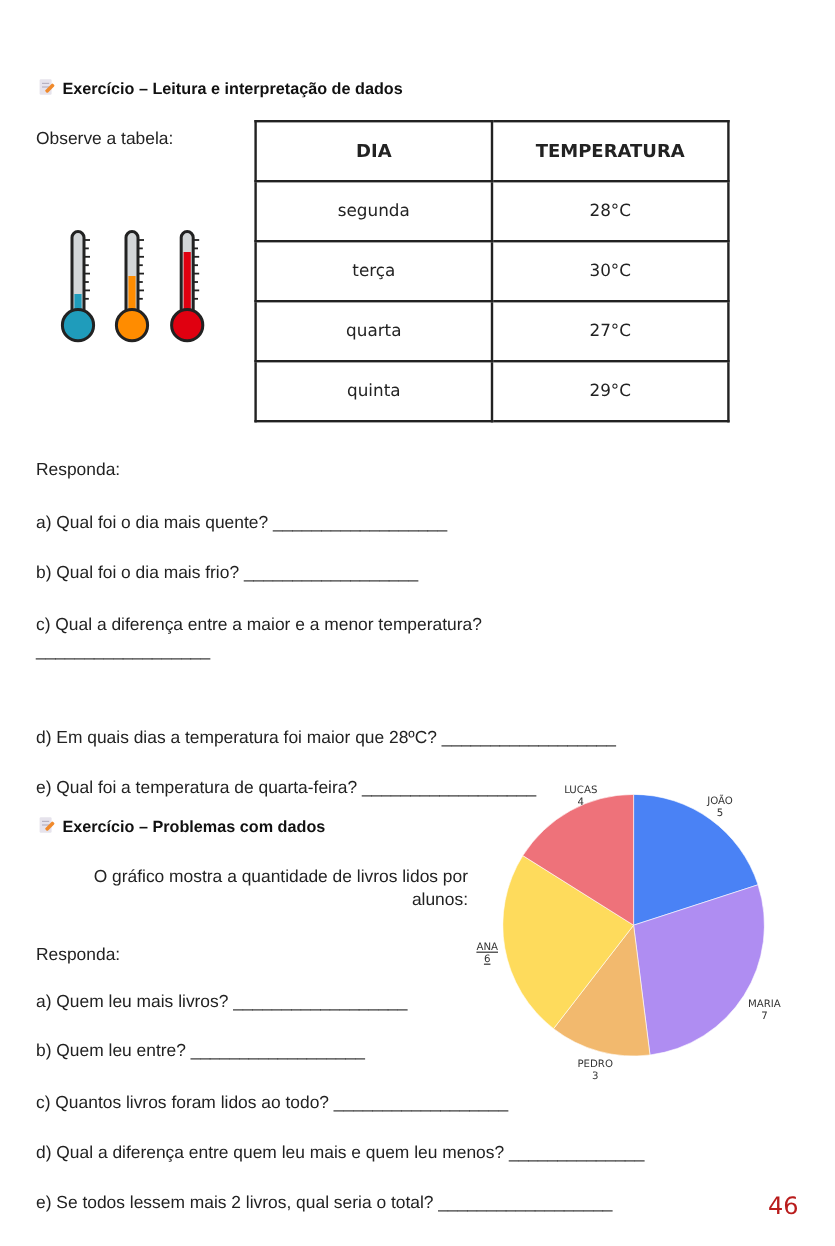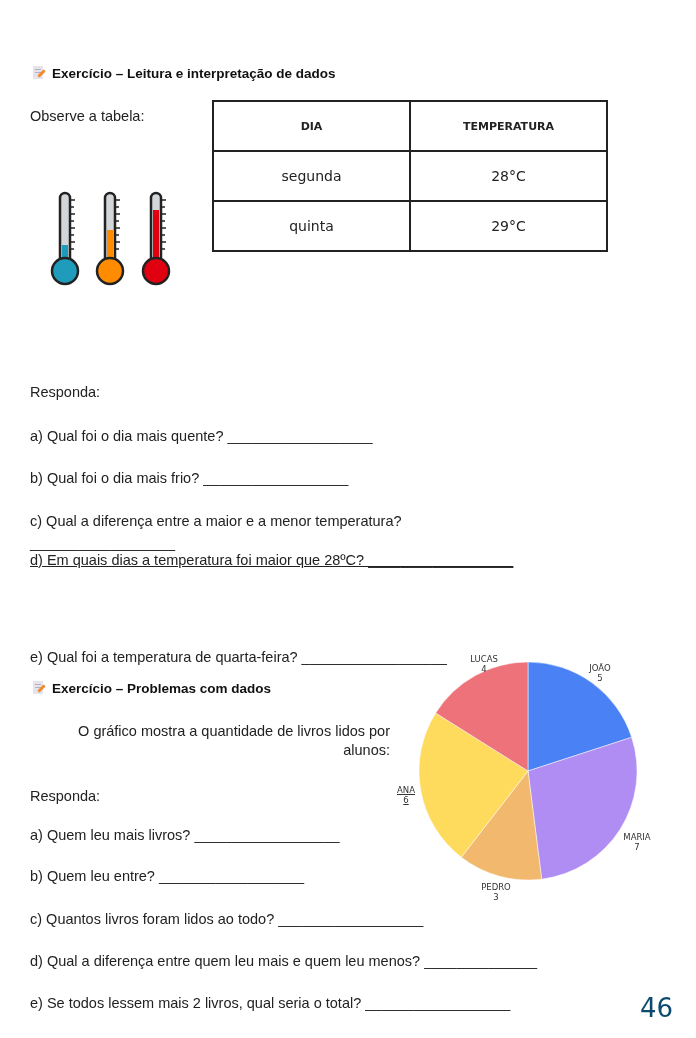--- a/index.html
+++ b/index.html
@@ -7,22 +7,22 @@
   body { position: relative; font-family: "Liberation Sans", sans-serif; color: #1a1a1a; }
   .abs { position: absolute; }
   .heading { font-weight: bold; font-size: 13.5px; color: #111; display: flex; align-items: center; gap: 6px; }
   .memo-icon { width: 14px; height: 15px; position: relative; display: inline-block; }
   .memo-icon .paper { position: absolute; left: 1px; top: 0; width: 10px; height: 13px; background: #e6e3ec; border-radius: 1px; }
   .memo-icon .line { position: absolute; left: 3px; width: 6px; height: 1px; background: #b7b2c2; }
   .memo-icon .pen { position: absolute; left: 5px; top: 6px; width: 9px; height: 3px; background: #f08a2c; transform: rotate(-45deg); border-radius: 1px; }
   .text { font-size: 14.5px; color: #222; text-align: right; }
   table.temps { border-collapse: collapse; position: absolute; left: 212px; top: 100px; width: 396px; }
   table.temps td, table.temps th { border: 2px solid #222; height: 50px; text-align: center; font-size: 14px; font-family: "DejaVu Sans", sans-serif; font-weight: normal; color: #222; width: 50%; }
-  table.temps th { font-weight: bold; font-size: 11px; }
-  .page-num { font-size: 26px; font-family: "DejaVu Sans", sans-serif; color: #0c4a6e; }
+  table.temps th { font-weight: bold; font-size: 15px; }
+  .page-num { font-size: 20px; font-family: "DejaVu Sans", sans-serif; color: #b91c1c; }
   .pie-label { font-size: 8.5px; font-family: "DejaVu Sans", sans-serif; color: #333; text-align: center; line-height: 10px; position: absolute; }
 </style>
 </head>
 <body>
 
 <div class="abs heading" style="left:32px; top:66px;">
   <span class="memo-icon">
     <span class="paper"></span>
     <span class="line" style="top:3px"></span>
     <span class="line" style="top:6px"></span>
@@ -85,33 +85,41 @@
   <tbody>
       <tr>
     <th>DIA</th>
     <th>TEMPERATURA</th>
   </tr>
   <tr>
     <td>segunda</td>
     <td>28°C</td>
   </tr>
   <tr>
+    <td>terça</td>
+    <td>30°C</td>
+  </tr>
+  <tr>
+    <td>quarta</td>
+    <td>27°C</td>
+  </tr>
+  <tr>
     <td>quinta</td>
     <td>29°C</td>
   </tr>
 </tbody>
   </table>
 
 <div class="abs text" style="left:30px; top:384px;">Responda:</div>
 
 <div class="abs text" style="left:30px; top:428px;">a) Qual foi o dia mais quente? __________________</div>
 <div class="abs text" style="left:30px; top:470px;">b) Qual foi o dia mais frio? __________________</div>
 <div class="abs text" style="left:30px; top:513px;">c) Qual a diferença entre a maior e a menor temperatura?</div>
 <div class="abs text" style="left:30px; top:535px;">__________________</div>
-<div class="abs text" style="left:30px; top:552px;text-decoration:underline;">d) Em quais dias a temperatura foi maior que 28ºC? __________________</div>
+<div class="abs text" style="left:30px; top:607px;">d) Em quais dias a temperatura foi maior que 28ºC? __________________</div>
 <div class="abs text" style="left:30px; top:649px;">e) Qual foi a temperatura de quarta-feira? __________________</div>
 
 <div class="abs heading" style="left:32px; top:681px;">
   <span class="memo-icon">
     <span class="paper"></span>
     <span class="line" style="top:3px"></span>
     <span class="line" style="top:6px"></span>
     <span class="pen"></span>
   </span>
   <span>Exercício – Problemas com dados</span>

